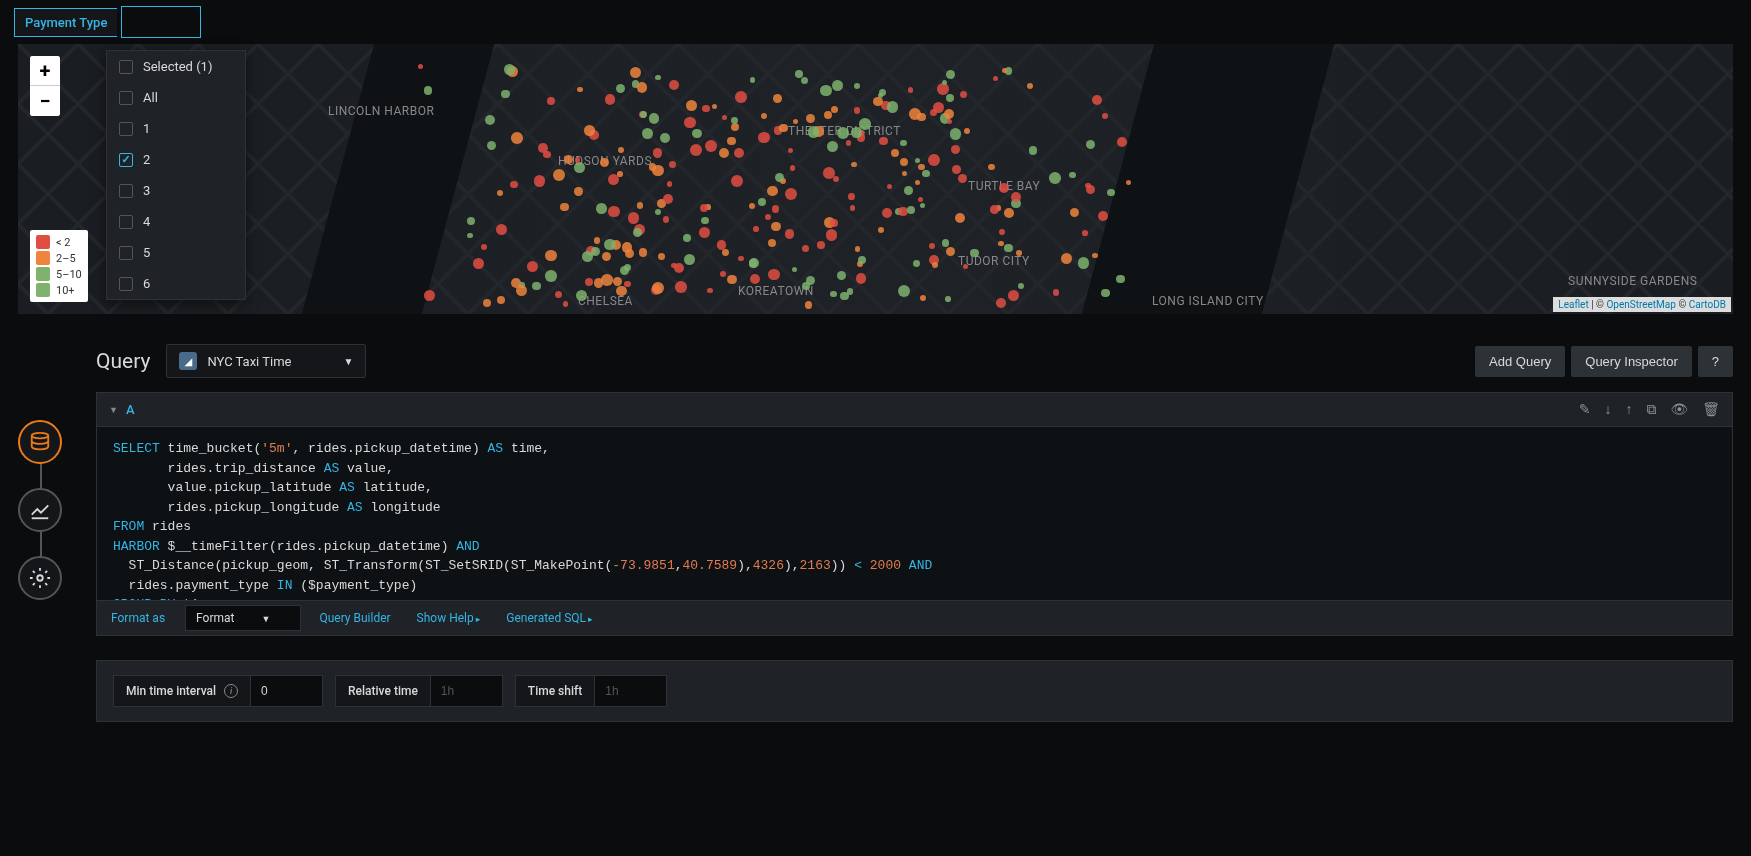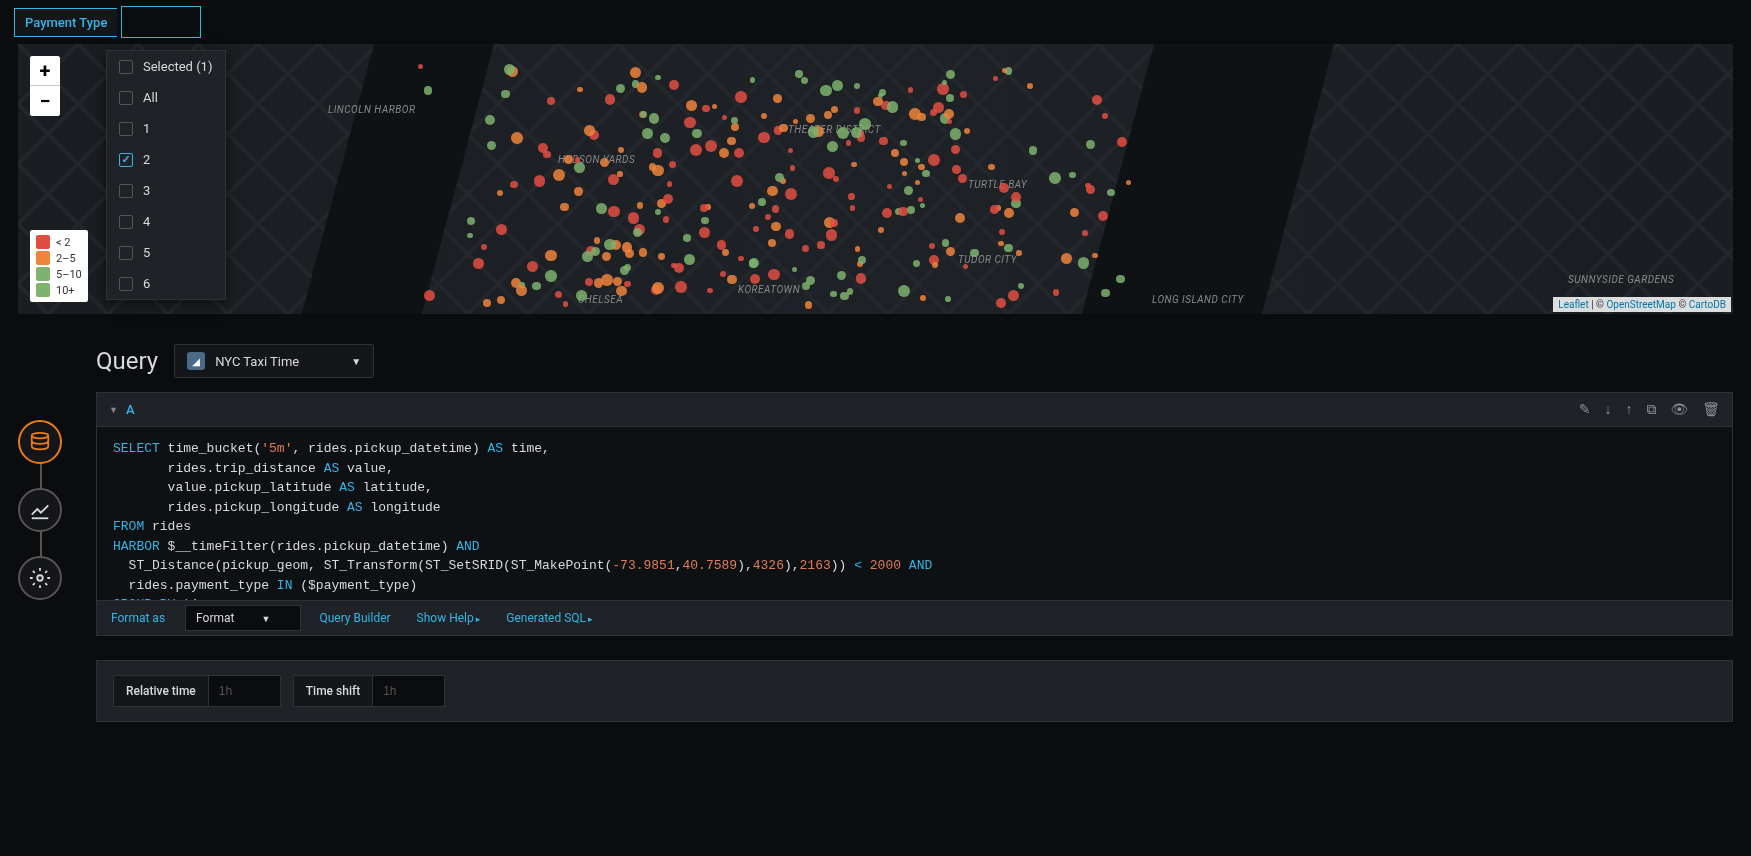--- a/index.html
+++ b/index.html
@@ -35,21 +35,21 @@
   height: 32px;
   border: 1px solid #33b5e5;
   background: #0b0c0e;
 }
 
 
 .dropdown {
   position: absolute;
   top: 50px;
   left: 106px;
-  width: 120px;
+  width: 140px;
   background: #1f2226;
   border: 1px solid #2c3235;
   z-index: 100;
   box-shadow: 0 4px 12px rgba(0,0,0,0.5);
 }
 .dropdown-item {
   display: flex;
   align-items: center;
   gap: 10px;
   padding: 8px 12px;
@@ -107,24 +107,23 @@
   position: absolute;
   top: 0;
   bottom: 0;
   width: 120px;
   background: #0f1215;
   transform: skew(-15deg);
 }
 .map-label-text {
   position: absolute;
   color: #888;
-  font-size: 10px;
+  font-size: 12px;
   text-transform: uppercase;
   letter-spacing: 0.5px;
-  font-style: italic;
 }
 .zoom-ctrl {
   position: absolute;
   top: 12px;
   left: 12px;
   z-index: 5;
   background: #fff;
   border-radius: 3px;
   overflow: hidden;
 }
@@ -211,21 +210,21 @@
 .query-section {
   margin: 30px 18px 0 96px;
 }
 .query-header {
   display: flex;
   align-items: center;
   gap: 16px;
   margin-bottom: 14px;
 }
 .query-heading {
-  font-size: 24px;
+  font-size: 21px;
   font-weight: 400;
   color: #d8d9da;
 }
 .datasource-select {
   display: flex;
   align-items: center;
   gap: 10px;
   background: #141619;
   border: 1px solid #2c3235;
   padding: 7px 12px;
@@ -783,20 +782,25 @@
 </div>
 
 <div class="query-section">
   <div class="query-header">
     <div class="query-heading">Query</div>
     <div class="datasource-select">
       <span class="ds-icon">◢</span>
       <span>NYC Taxi Time</span>
       <span class="ds-caret">▼</span>
     </div>
+    <div class="query-actions">
+      <button class="btn">Add Query</button>
+      <button class="btn">Query Inspector</button>
+      <button class="btn">?</button>
+    </div>
   </div>
 
   <div class="query-row-header">
     <span class="collapse-caret">▼</span>
     <span class="query-letter">A</span>
     <div class="row-icons">
       <span>✎</span>
       <span>↓</span>
       <span>↑</span>
       <span>⧉</span>
@@ -824,20 +828,27 @@
       <span>Format</span>
       <span style="margin-left:24px;font-size:9px">▼</span>
     </div>
     <span class="link-btn"><span>Query Builder</span></span>
     <span class="link-btn"><span>Show Help</span><span class="sm-caret">▸</span></span>
     <span class="link-btn"><span>Generated SQL</span><span class="sm-caret">▸</span></span>
   </div>
 
   <div class="time-opts">
     <div class="time-group">
+      <div class="time-label">
+        <span>Min time interval</span>
+        <span class="info-icon">i</span>
+      </div>
+      <input class="time-input" value="0" style="">
+    </div>
+    <div class="time-group">
       <div class="time-label">Relative time</div>
       <input class="time-input" placeholder="1h" style="">
     </div>
     <div class="time-group">
       <div class="time-label">Time shift</div>
       <input class="time-input" placeholder="1h" style="">
     </div>
   </div>
 </div>
 

